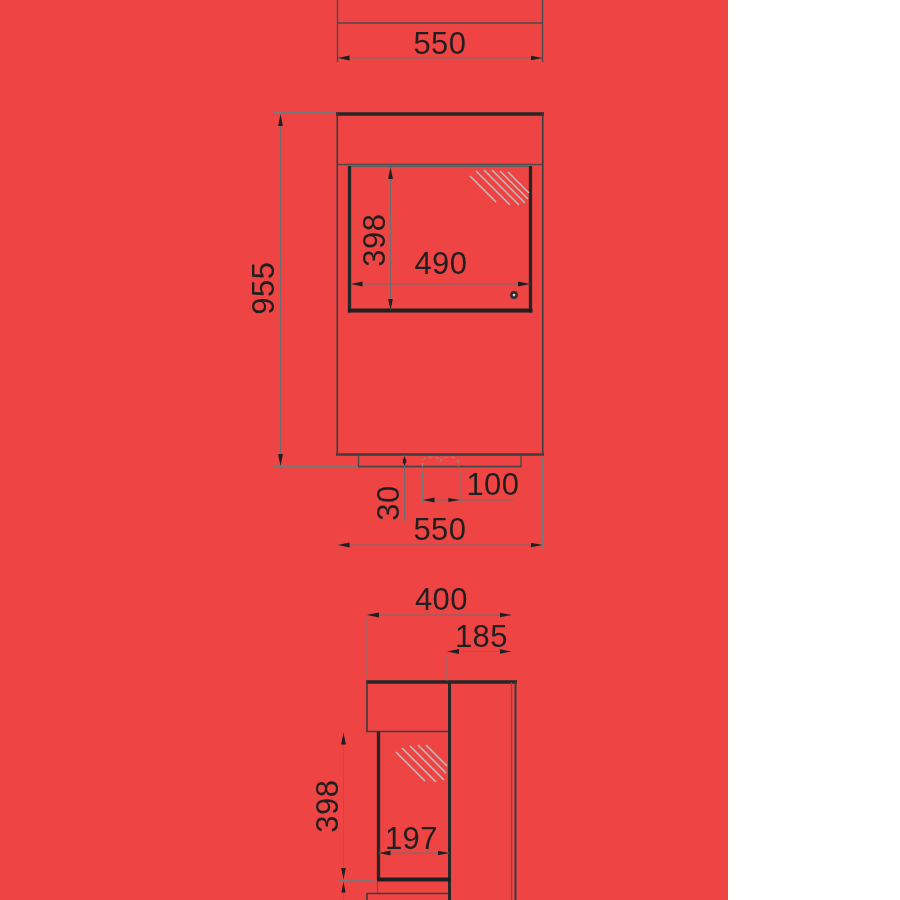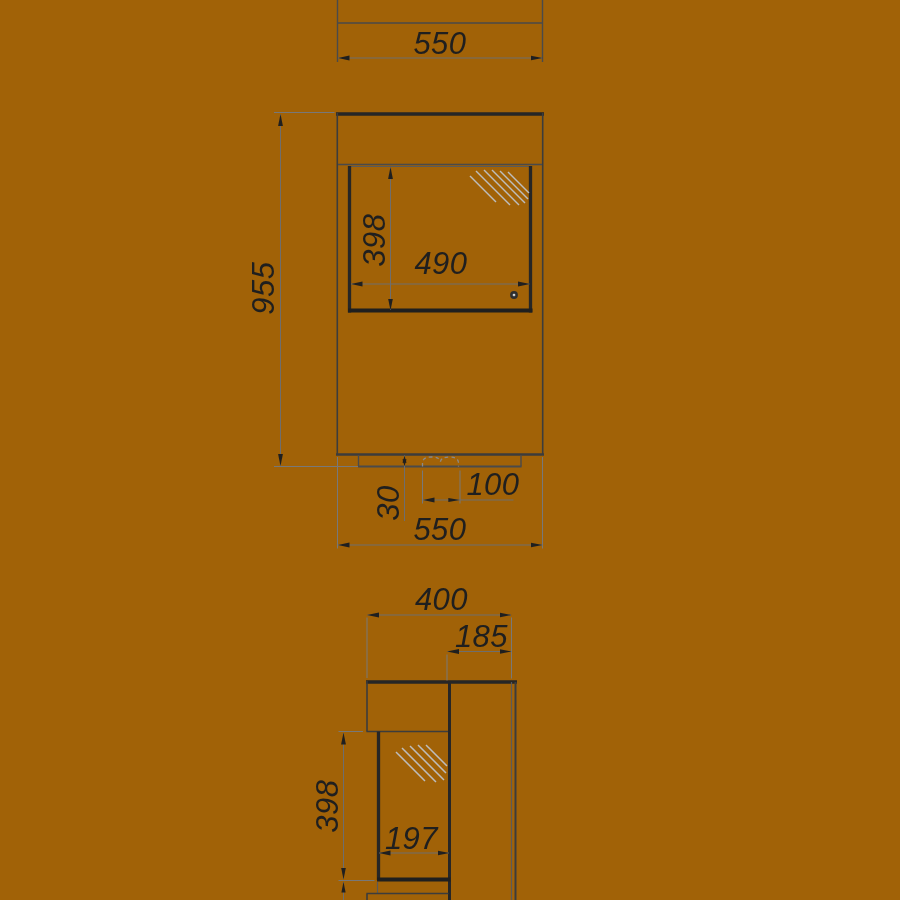--- a/index.html
+++ b/index.html
@@ -2,26 +2,25 @@
 <html><head>
 <meta charset="utf-8">
 <style>
   html, body {
     margin: 0;
     padding: 0;
     background: #ffffff;
   }
   .stage {
     position: relative;
-    width: 900px;
+    width: 728px;
     height: 900px;
-    background: #a16207;
+    background: #ef4444;
     overflow: hidden;
     font-family: "Liberation Sans", sans-serif;
-    font-style: italic;
   }
   svg { display: block; }
   .dim-text {
     font-family: "Liberation Sans", sans-serif;
     font-size: 31px;
     fill: #1f1f1f;
     letter-spacing: 0.5px;
   }
   .outline   { stroke: #3c3c3c; stroke-width: 1.6; fill: none; }
   .outline-thick { stroke: #262626; stroke-width: 3.3; fill: none; }

